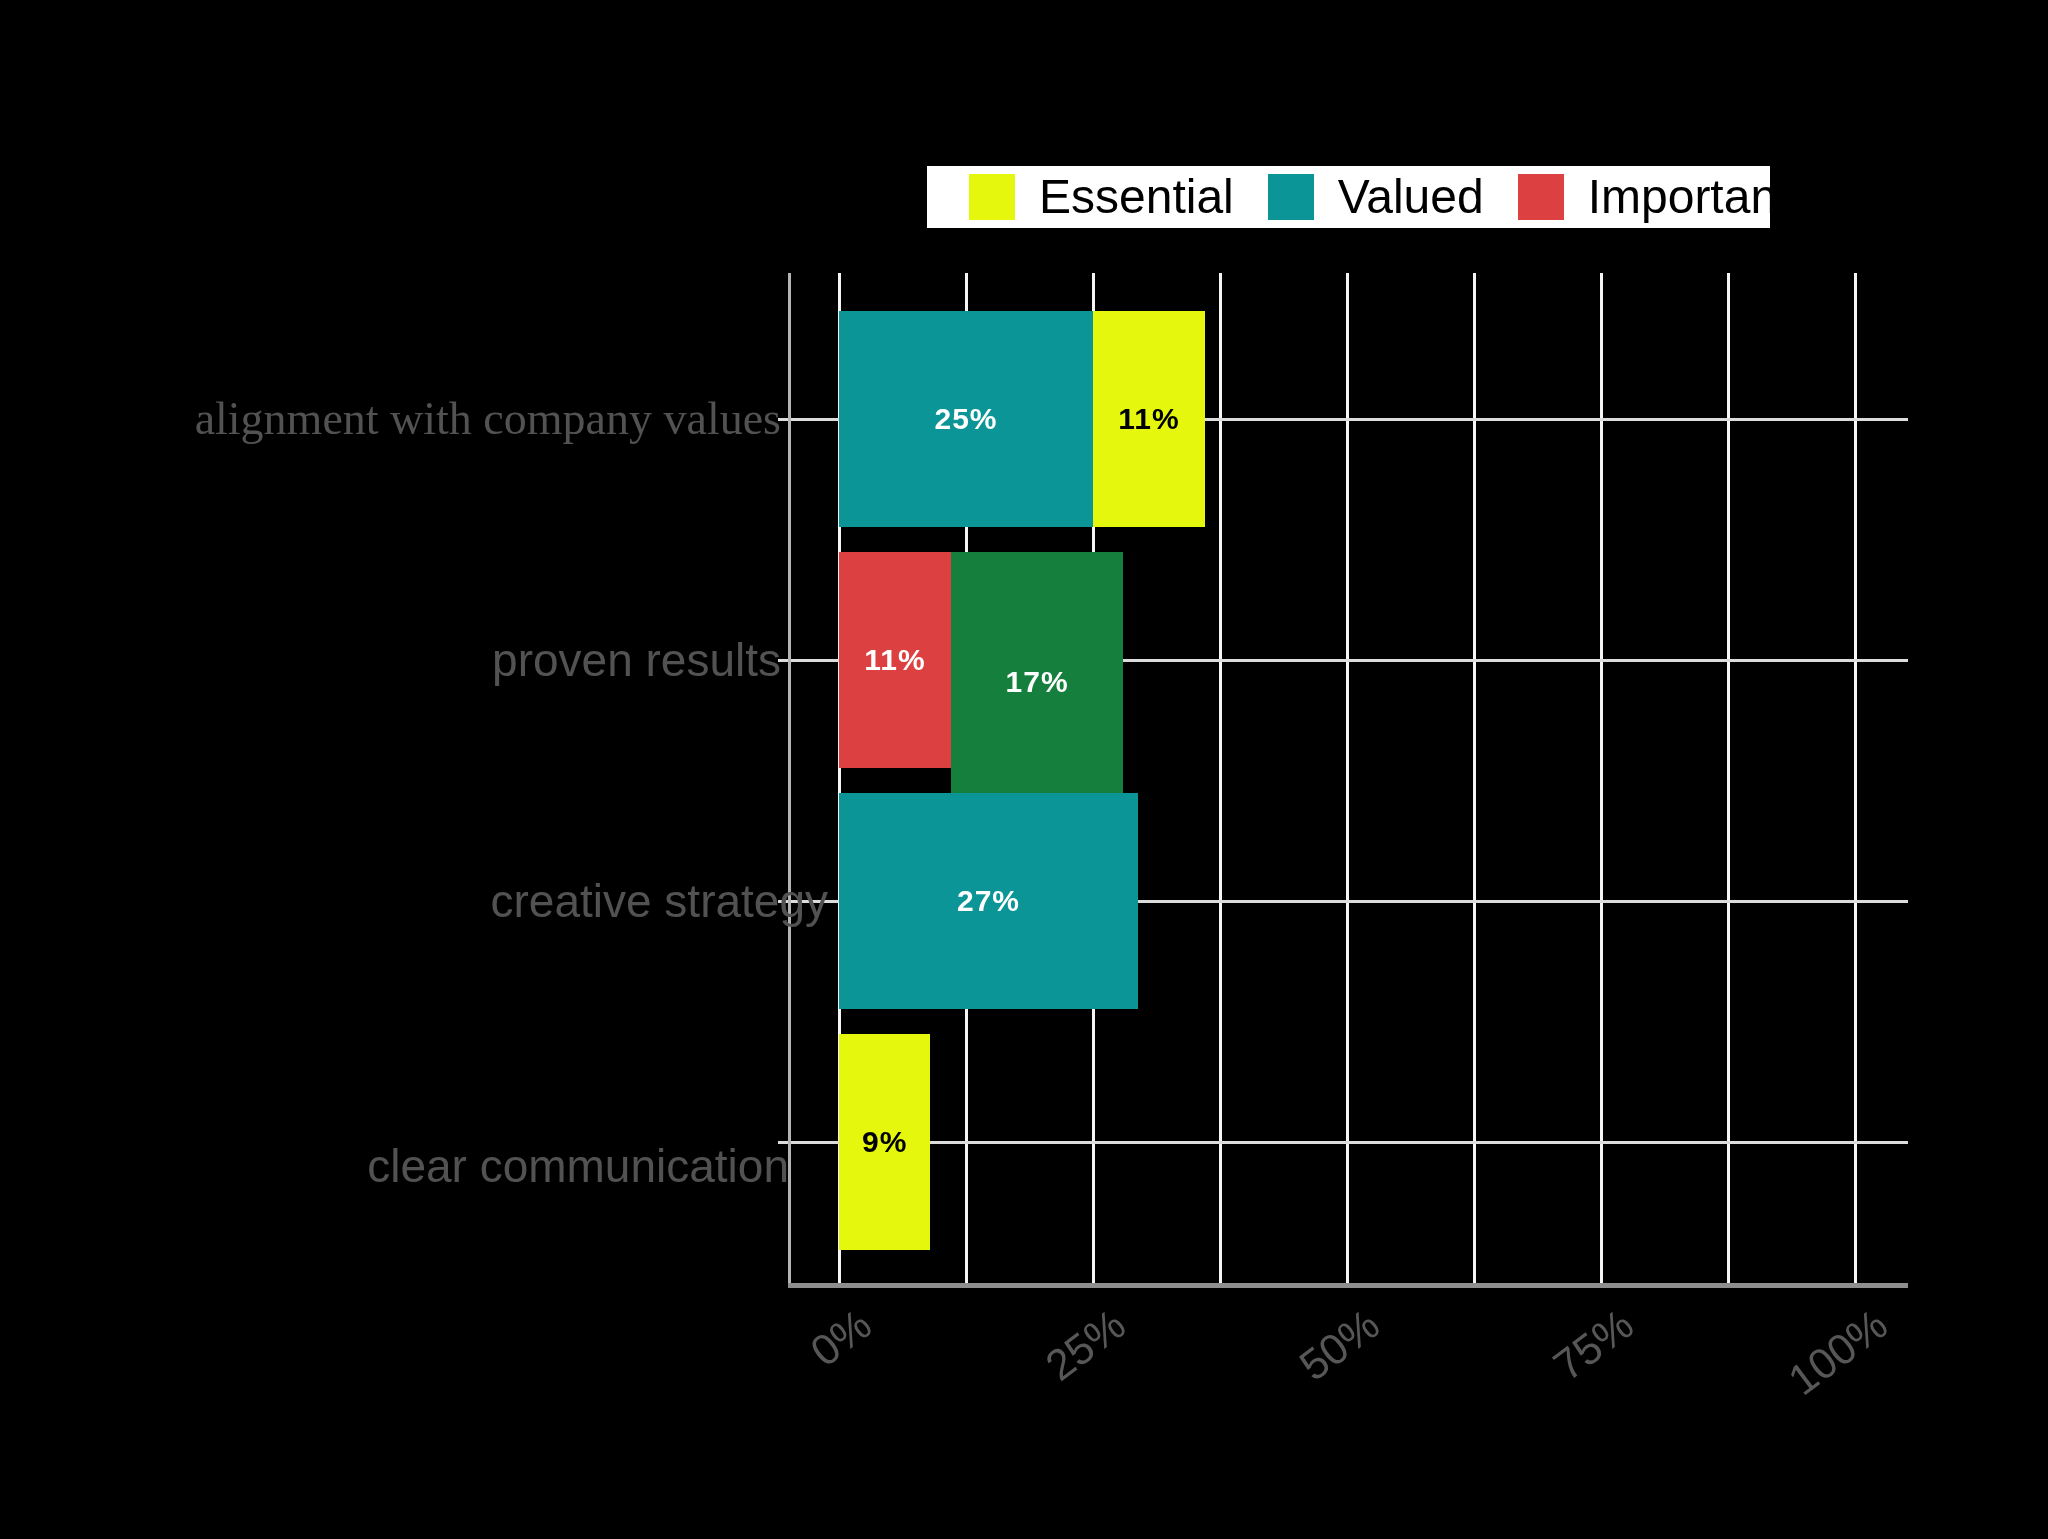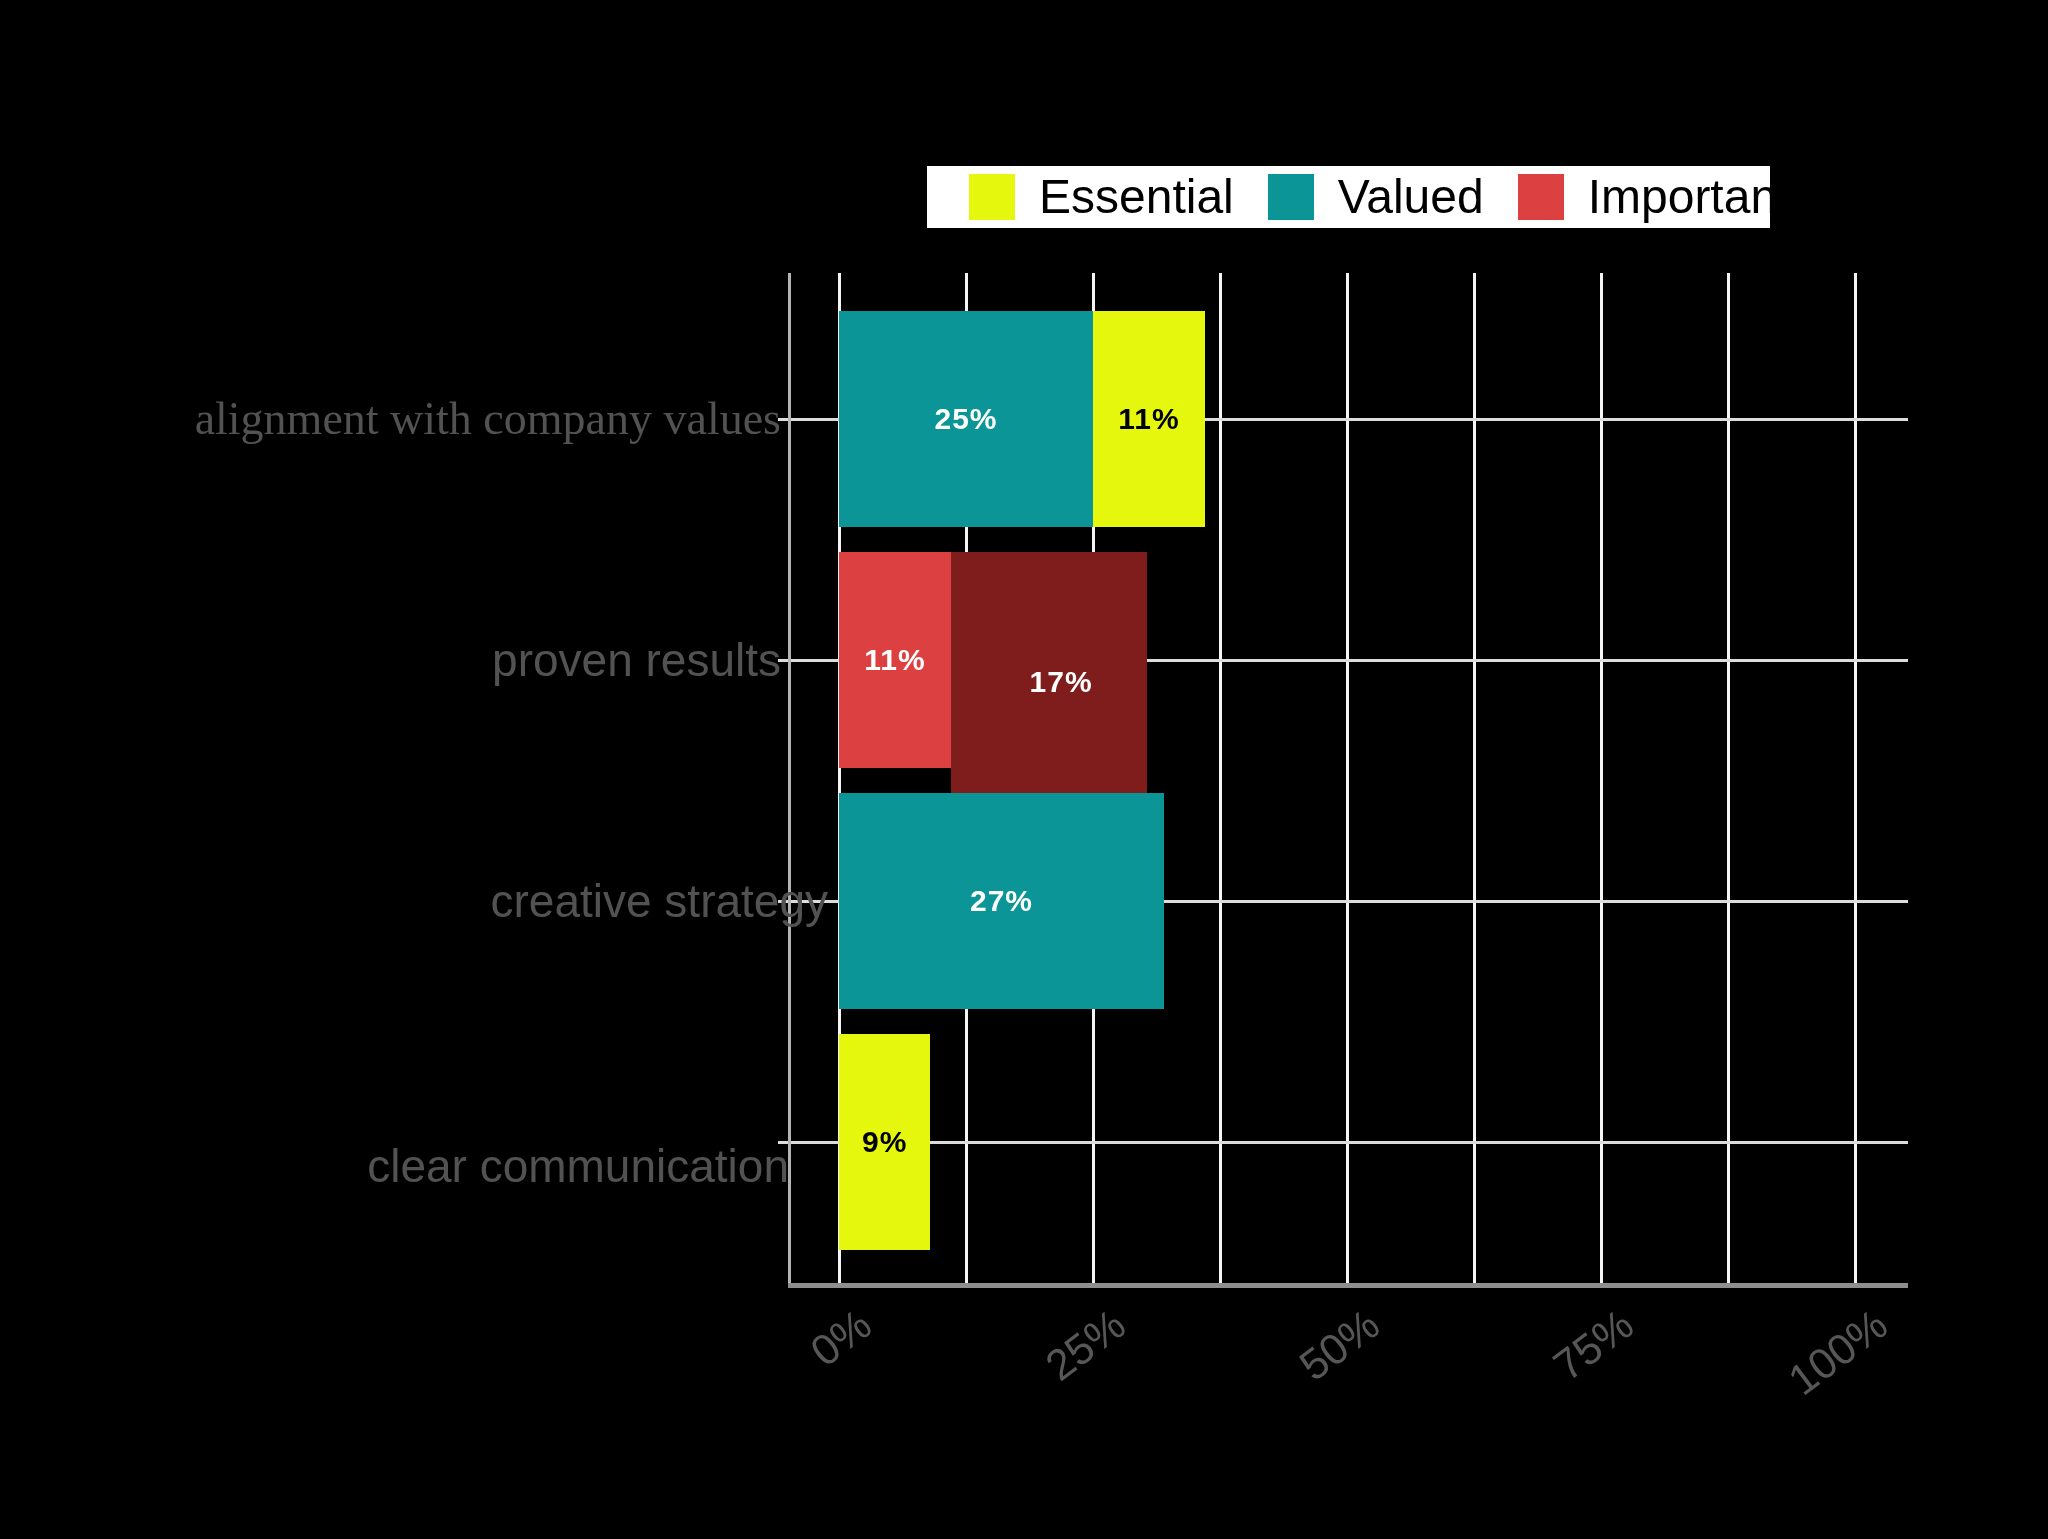--- a/index.html
+++ b/index.html
@@ -61,24 +61,24 @@
       <div class="axis-bottom" style="left: 788px; width: 1120px; top: 1283px;"></div>
       <div class="bar-seg" style="left: 839px; width: 254px; top: 311px; height: 216px; background: rgb(12, 149, 150);">
         <span class="bar-label" style="color: rgb(255, 255, 255);">25%</span>
       </div>
       <div class="bar-seg" style="left: 1093px; width: 111.76px; top: 311px; height: 216px; background: rgb(228, 247, 13);">
         <span class="bar-label" style="color: rgb(0, 0, 0);">11%</span>
       </div>
       <div class="bar-seg" style="left: 839px; width: 111.76px; top: 552px; height: 216px; background: rgb(220, 64, 64);">
         <span class="bar-label" style="color: rgb(255, 255, 255);">11%</span>
       </div>
-      <div class="bar-seg" style="left: 950.76px; width: 172.72px; top: 552px; height: 260px; background: #7f1d1d; padding-left: 24px;">
+      <div class="bar-seg" style="left: 950.76px; width: 172.72px; top: 552px; height: 260px; background: #15803d;">
         <span class="bar-label" style="color: rgb(255, 255, 255);">17%</span>
       </div>
-      <div class="bar-seg" style="left: 839px; width: 325px; top: 793px; height: 216px; background: rgb(12, 149, 150);">
+      <div class="bar-seg" style="left: 839px; width: 299px; top: 793px; height: 216px; background: rgb(12, 149, 150);">
         <span class="bar-label" style="color: rgb(255, 255, 255);">27%</span>
       </div>
       <div class="bar-seg" style="left: 839px; width: 91.44px; top: 1034px; height: 216px; background: rgb(228, 247, 13);">
         <span class="bar-label" style="color: rgb(0, 0, 0);">9%</span>
       </div>
     </div>
   <div id="ylabels">
       <div class="cat-label" style="left: 0px; width: 781px; top: 396px; font-family: Liberation Serif, serif;">alignment with company values</div>
       <div class="cat-label" style="left: 0px; width: 781px; top: 637px;">proven results</div>
       <div class="cat-label" style="left: 0px; width: 781px; top: 878px; margin-left: 47px;">creative strategy</div>

